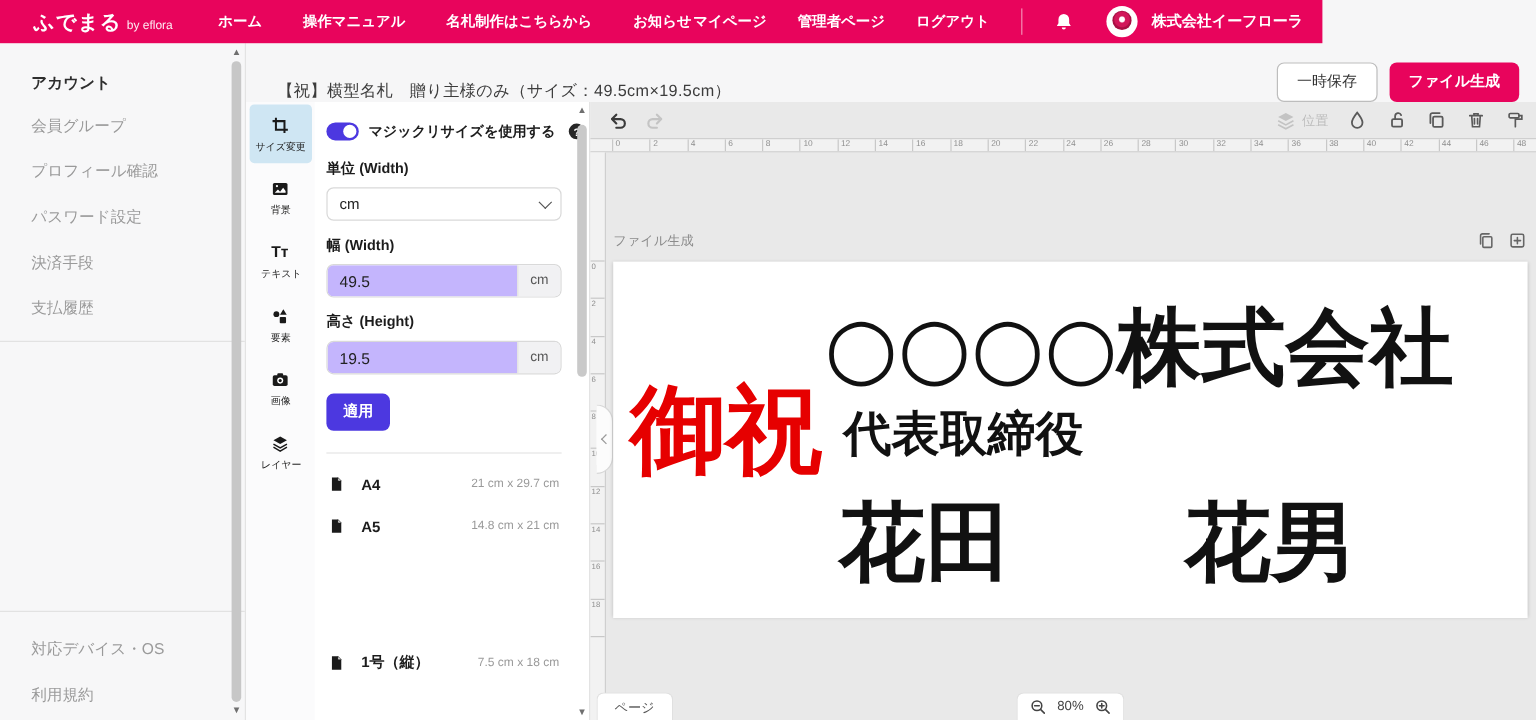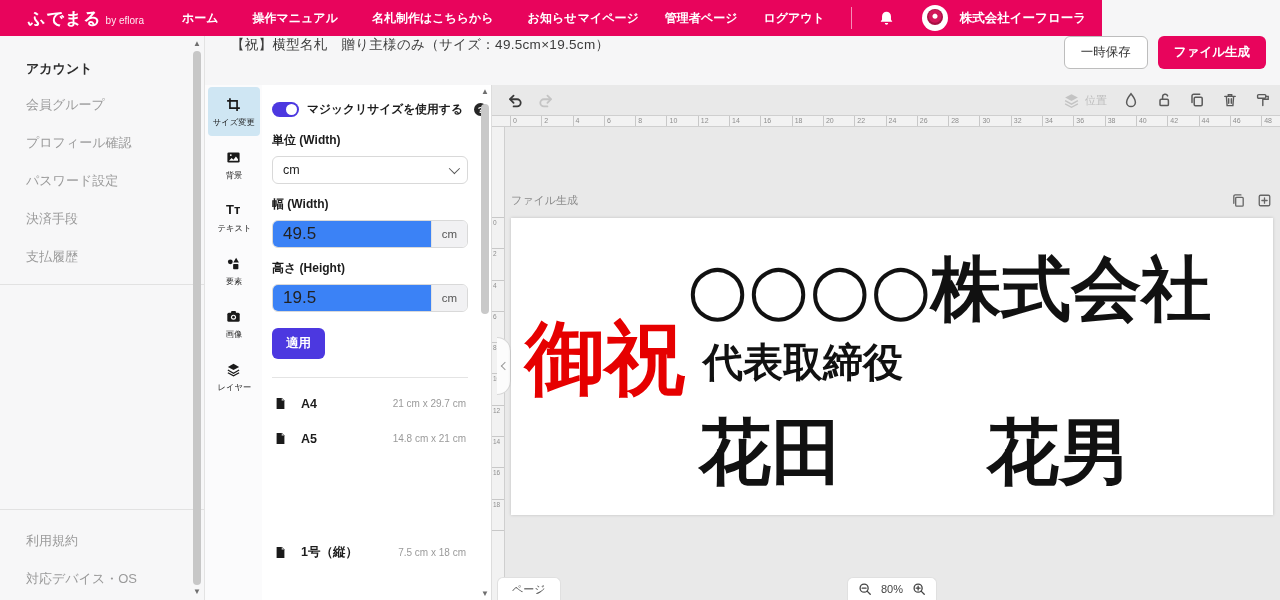--- a/index.html
+++ b/index.html
@@ -30,21 +30,21 @@
   .sb-item { font-size:13px; color:#9a9a9a; padding:8px 0 8px 26px; cursor:pointer; margin-bottom:4px; }
   .sb-div { border-top:1px solid #e2e2e2; margin:10px 0; }
   .sb-footer { position:absolute; left:0; bottom:0; width:100%; }
   .sb-footer .sb-div { margin:0 0 14px 0; }
   .sb-scroll { position:absolute; right:2px; top:4px; bottom:4px; width:10px; display:flex; flex-direction:column; align-items:center; }
   .sb-scroll .arr { font-size:8px; color:#6f6f6f; line-height:8px; }
   .sb-scroll .thumb { flex:1; width:8px; background:#c7c7c7; border-radius:4px; margin:3px 0; }
 
   
   .main-header { position:absolute; left:205px; top:36px; width:1075px; height:49px; background:#f6f6f7;
-                 display:flex; align-items:flex-start; }
+                 display:flex; align-items:flex-end; }
   .page-title { font-size:13.5px; color:#3c3c3c; margin-left:26px; letter-spacing:.3px; }
   .header-actions { margin-left:auto; display:flex; gap:10px; margin-right:14px; }
   .btn-save { background:#fff; border:1px solid #bdbdbd; border-radius:6px; font-size:12.5px; color:#333;
               padding:7px 16px; cursor:pointer; font-family:inherit; }
   .btn-generate { background:#e8045c; border:none; border-radius:6px; font-size:12.5px; color:#fff; font-weight:bold;
                   padding:7px 16px; cursor:pointer; font-family:inherit; }
 
   
   .tabrail { position:absolute; left:205px; top:85px; width:57px; height:515px; background:#fbfbfc; padding-top:2px; }
   .tab { width:52px; margin:0 0 4px 3px; padding:9px 0 7px; display:flex; flex-direction:column; align-items:center;
@@ -62,22 +62,22 @@
   .toggle::after { content:""; position:absolute; right:2px; top:2px; width:11px; height:11px; border-radius:50%; background:#fff; }
   .magic-label { font-size:12px; color:#1c1c1c; font-weight:bold; white-space:nowrap; transform:scale(.98); transform-origin:left; }
   .help-badge { width:13px; height:13px; border-radius:50%; background:#262626; color:#fff; font-size:9px; font-weight:bold;
                 display:flex; align-items:center; justify-content:center; cursor:pointer; flex:0 0 auto; }
   .field-label { font-size:12px; font-weight:bold; color:#1c1c1c; margin:12px 0 7px; }
   .select { width:196px; height:28px; border:1px solid #d9d9d9; border-radius:6px; background:#fff; display:flex;
             align-items:center; padding:0 10px; font-size:12.5px; color:#222; cursor:pointer; position:relative; }
   .select .chev { margin-left:auto; width:8px; height:8px; border-right:1.6px solid #555; border-bottom:1.6px solid #555;
                   transform:rotate(45deg) translateY(-2px); }
   .input-group { width:196px; height:28px; display:flex; border:1px solid #d9d9d9; border-radius:6px; overflow:hidden; background:#fff; }
-  .input-group input { flex:1; border:none; outline:none; font-size:17px; color:#222; padding:0 10px; min-width:0;
-                       font-family:inherit; background:#3b82f6; }
+  .input-group input { flex:1; border:none; outline:none; font-size:13px; color:#222; padding:0 10px; min-width:0;
+                       font-family:inherit; background:#c4b5fd; }
   .input-suffix { width:36px; background:#f1f1f3; border-left:1px solid #e2e2e2; display:flex; align-items:center;
                   justify-content:center; font-size:11.5px; color:#555; }
   .btn-apply { margin-top:16px; background:#4c38e0; color:#fff; border:none; border-radius:6px; font-size:12.5px;
                font-weight:bold; padding:7px 14px; cursor:pointer; font-family:inherit; }
   .panel-div { border-top:1px solid #e4e4e4; margin:18px 0 8px; width:196px; }
   .preset { display:flex; align-items:center; width:196px; padding:10px 2px; cursor:pointer; }
   .preset .picon { width:13px; height:15px; margin-right:14px; flex:0 0 auto; }
   .preset .pname { font-size:12.5px; font-weight:bold; color:#1c1c1c; white-space:nowrap; }
   .preset .psize { margin-left:auto; font-size:10px; color:#9a9a9a; white-space:nowrap; }
   .preset-gap { height:78px; }
@@ -166,22 +166,22 @@
       <div class="sb-item">会員グループ</div>
       <div class="sb-item">プロフィール確認</div>
       <div class="sb-item">パスワード設定</div>
       <div class="sb-item">決済手段</div>
       <div class="sb-item">支払履歴</div>
     </div>
   <div class="sb-div"></div>
   <div class="sb-footer">
     <div class="sb-div"></div>
     <div id="sb-footer-items">
+        <div class="sb-item">対応デバイス・OS</div>
         <div class="sb-item">利用規約</div>
-        <div class="sb-item">対応デバイス・OS</div>
       </div>
   </div>
   <div class="sb-scroll">
     <span class="arr">▲</span>
     <span class="thumb"></span>
     <span class="arr">▼</span>
   </div>
 </div>
 
 <div class="main-header">

